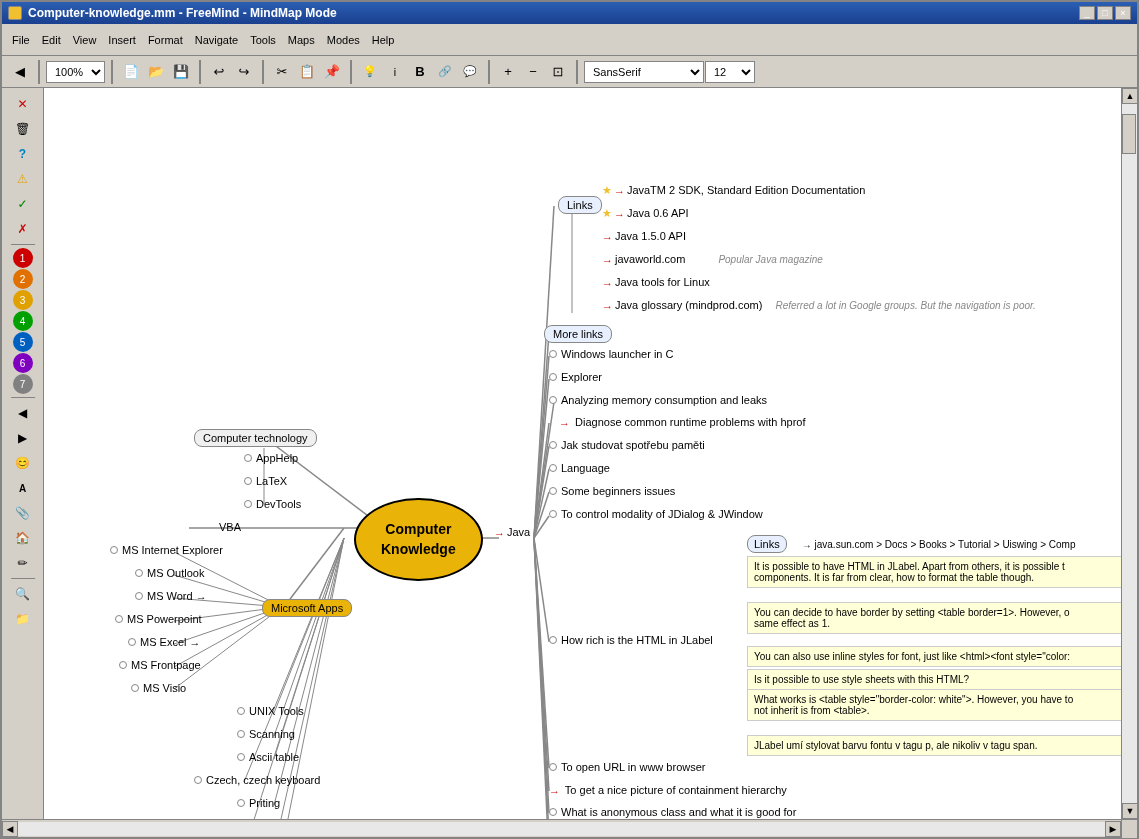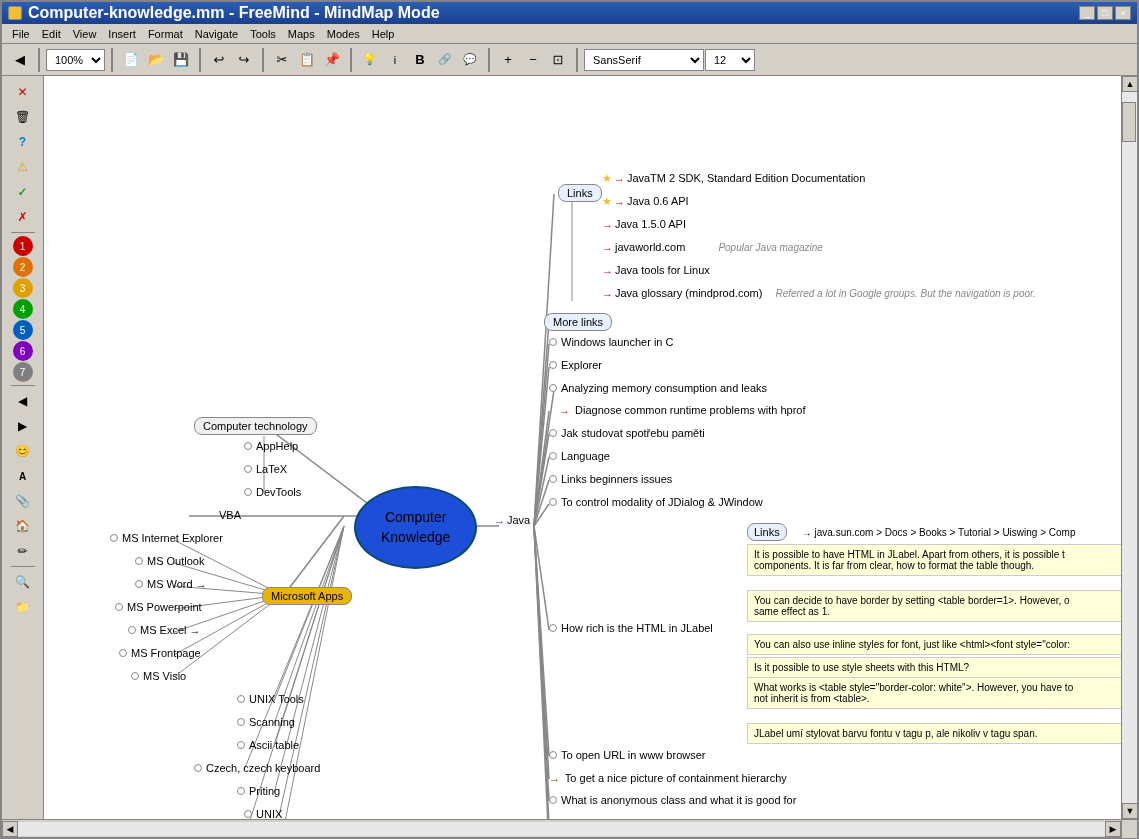--- a/index.html
+++ b/index.html
@@ -1,27 +1,27 @@
 <!DOCTYPE html>
 <html><head>
   <meta charset="utf-8">
   <style>
     * { margin: 0; padding: 0; box-sizing: border-box; }
     body { width: 1139px; height: 839px; overflow: hidden; background: #d4d0c8; font-family: 'Arial', sans-serif; font-size: 11px; }
 
     
     .window { width: 1139px; height: 839px; border: 2px solid #848484; background: #d4d0c8; display: flex; flex-direction: column; }
     .title-bar { background: linear-gradient(to bottom, #2b5fb3, #1a3f8f); color: white; padding: 3px 6px; display: flex; align-items: center; justify-content: space-between; height: 22px; flex-shrink: 0; }
-    .title-bar-text { font-size: 16px; font-weight: bold; display: flex; align-items: center; gap: 6px; }
+    .title-bar-text { font-size: 12px; font-weight: bold; display: flex; align-items: center; gap: 6px; }
     .title-bar-icon { width: 14px; height: 14px; background: #f0c030; border: 1px solid #888; border-radius: 2px; display: inline-block; }
     .title-bar-buttons { display: flex; gap: 2px; }
     .tb-btn { width: 16px; height: 14px; background: #d4d0c8; border: 1px solid #848484; font-size: 9px; display: flex; align-items: center; justify-content: center; cursor: pointer; }
 
     
-    .menu-bar { background: #d4d0c8; border-bottom: 1px solid #848484; display: flex; align-items: center; height: 20px; padding: 0 4px; flex-shrink: 0; }
+    .menu-bar { background: #d4d0c8; border-bottom: 1px solid #848484; display: flex; align-items: center; height: 32px; padding: 0 4px; flex-shrink: 0; }
     .menu-item { padding: 2px 6px; font-size: 11px; cursor: pointer; }
 
     
     .toolbar { background: #d4d0c8; border-bottom: 1px solid #848484; display: flex; align-items: center; height: 32px; padding: 2px 4px; gap: 2px; flex-shrink: 0; }
     .tb-group { display: flex; align-items: center; gap: 1px; padding: 0 2px; }
     .tb-separator { width: 2px; height: 24px; background: #848484; margin: 0 2px; }
     .tb-select { height: 22px; padding: 1px 4px; background: white; border: 1px solid #848484; font-size: 11px; }
     .tb-btn-icon { width: 24px; height: 24px; background: #d4d0c8; border: 1px solid transparent; display: flex; align-items: center; justify-content: center; cursor: pointer; font-size: 13px; }
 
     
@@ -41,21 +41,21 @@
     .sb-track { flex: 1; background: #e8e8e8; position: relative; }
     .sb-thumb { width: 14px; height: 40px; background: #d4d0c8; border: 1px solid #848484; position: absolute; top: 10px; left: 0; }
 
     
     .bottom-bar { height: 18px; display: flex; background: #d4d0c8; border-top: 1px solid #848484; flex-shrink: 0; }
     .scrollbar-h { flex: 1; display: flex; align-items: center; }
     .sb-btn-h { width: 16px; height: 16px; background: #d4d0c8; border: 1px solid #848484; display: flex; align-items: center; justify-content: center; font-size: 9px; cursor: pointer; flex-shrink: 0; }
     .sb-track-h { flex: 1; background: #e8e8e8; height: 14px; position: relative; margin: 2px 0; }
     .node { position: absolute; white-space: nowrap; font-size: 11px; }
     .node-box { border: 1px solid #888; border-radius: 8px; padding: 2px 8px; background: #f5f5f5; display: inline-block; }
-    .node-box.center { border-radius: 50%; padding: 20px 25px; font-size: 14px; font-weight: normal; background: #1d4ed8; border: 2px solid #0c4a6e; text-align: center; line-height: 1.4; }
+    .node-box.center { border-radius: 50%; padding: 20px 25px; font-size: 14px; font-weight: bold; background: #eab308; border: 2px solid #000000; text-align: center; line-height: 1.4; }
     .node-arrow { color: #c00; margin-right: 2px; }
     .node-star { color: #f0c030; margin-right: 2px; }
     .node-circle { width: 8px; height: 8px; border-radius: 50%; border: 1px solid #888; display: inline-block; margin-right: 4px; background: white; }
 
     
     .info-box { position: absolute; background: #ffffd8; border: 1px solid #ccc; padding: 4px 6px; font-size: 10px; max-width: 380px; word-wrap: break-word; }
 
     
     svg.lines { position: absolute; top: 0; left: 0; width: 100%; height: 100%; pointer-events: none; }
   </style>
@@ -287,21 +287,21 @@
 
       <div class="node" style="left:505px;top:351px;">
         <span class="node-circle"></span><span>Jak studovat spotřebu paměti</span>
       </div>
 
       <div class="node" style="left:505px;top:374px;">
         <span class="node-circle"></span><span>Language</span>
       </div>
 
       <div class="node" style="left:505px;top:397px;">
-        <span class="node-circle"></span><span>Links beginners issues</span>
+        <span class="node-circle"></span><span>Some beginners issues</span>
       </div>
 
       <div class="node" style="left:505px;top:420px;">
         <span class="node-circle"></span><span>To control modality of JDialog &amp; JWindow</span>
       </div>
 
       <div class="node" style="left:505px;top:546px;">
         <span class="node-circle"></span><span>How rich is the HTML in JLabel</span>
       </div>
 

